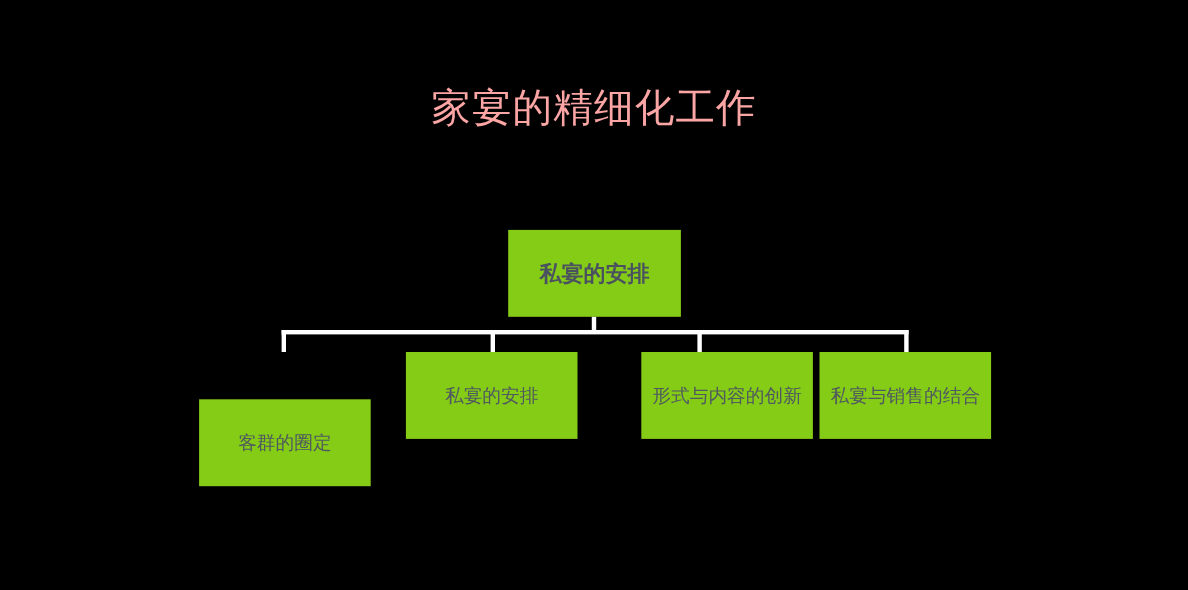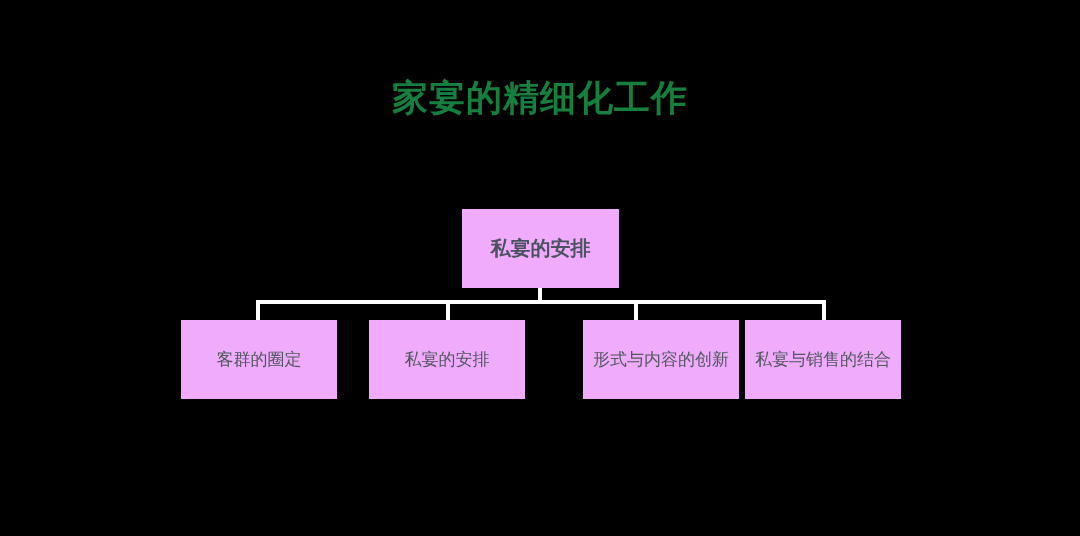--- a/index.html
+++ b/index.html
@@ -1,20 +1,20 @@
 <!DOCTYPE html>
 <html><head>
 <meta charset="utf-8">
 <style>
   html, body { margin:0; padding:0; }
   body { width:1080px; height:536px; background:#000; position:relative; overflow:hidden;
          font-family:"DejaVu Sans", sans-serif; }
   .title { position:absolute; left:0; width:1080px; top:74px; text-align:center;
-           color:#15803d; font-size:36px; font-weight:bold; letter-spacing:1px; }
-  .box { position:absolute; background:#f0abfc; display:flex; align-items:center; justify-content:center;
+           color:#fca5a5; font-size:36px; font-weight:normal; letter-spacing:1px; }
+  .box { position:absolute; background:#84cc16; display:flex; align-items:center; justify-content:center;
          color:#505860; box-sizing:border-box; white-space:nowrap; }
   .root { left:462px; top:209px; width:157px; height:79px; font-size:20px; font-weight:bold; color:#4a5260; }
   .child { top:320px; width:156px; height:79px; font-size:17px; }
   .line { position:absolute; background:#fff; }
 </style>
 </head>
 <body>
 
 <div class="title">家宴的精细化工作</div>
 
@@ -22,21 +22,21 @@
   <span>私宴的安排</span>
 </div>
 
 <div class="line" style="left:538px; top:288px; width:4px; height:14px;"></div>
 <div class="line" style="left:256px; top:300px; width:570px; height:4px;"></div>
 <div class="line" style="left:256px; top:300px; width:4px; height:20px;"></div>
 <div class="line" style="left:446px; top:300px; width:4px; height:20px;"></div>
 <div class="line" style="left:634px; top:300px; width:4px; height:20px;"></div>
 <div class="line" style="left:822px; top:300px; width:4px; height:20px;"></div>
 
-<div class="box child" style="left:181px;">
+<div class="box child" style="left:181px;margin-top:43px;">
   <span>客群的圈定</span>
 </div>
 <div class="box child" style="left:369px;">
   <span>私宴的安排</span>
 </div>
 <div class="box child" style="left:583px;">
   <span>形式与内容的创新</span>
 </div>
 <div class="box child" style="left:745px;">
   <span>私宴与销售的结合</span>

